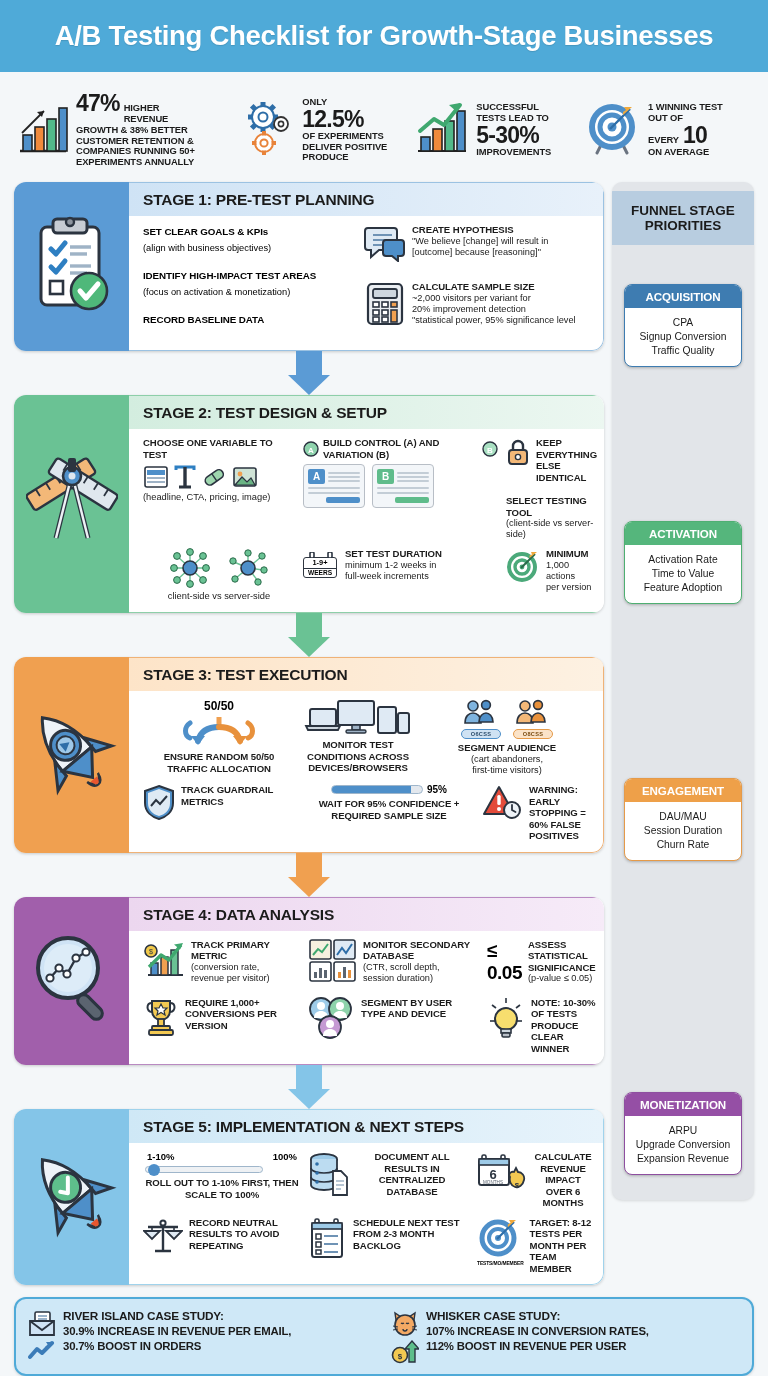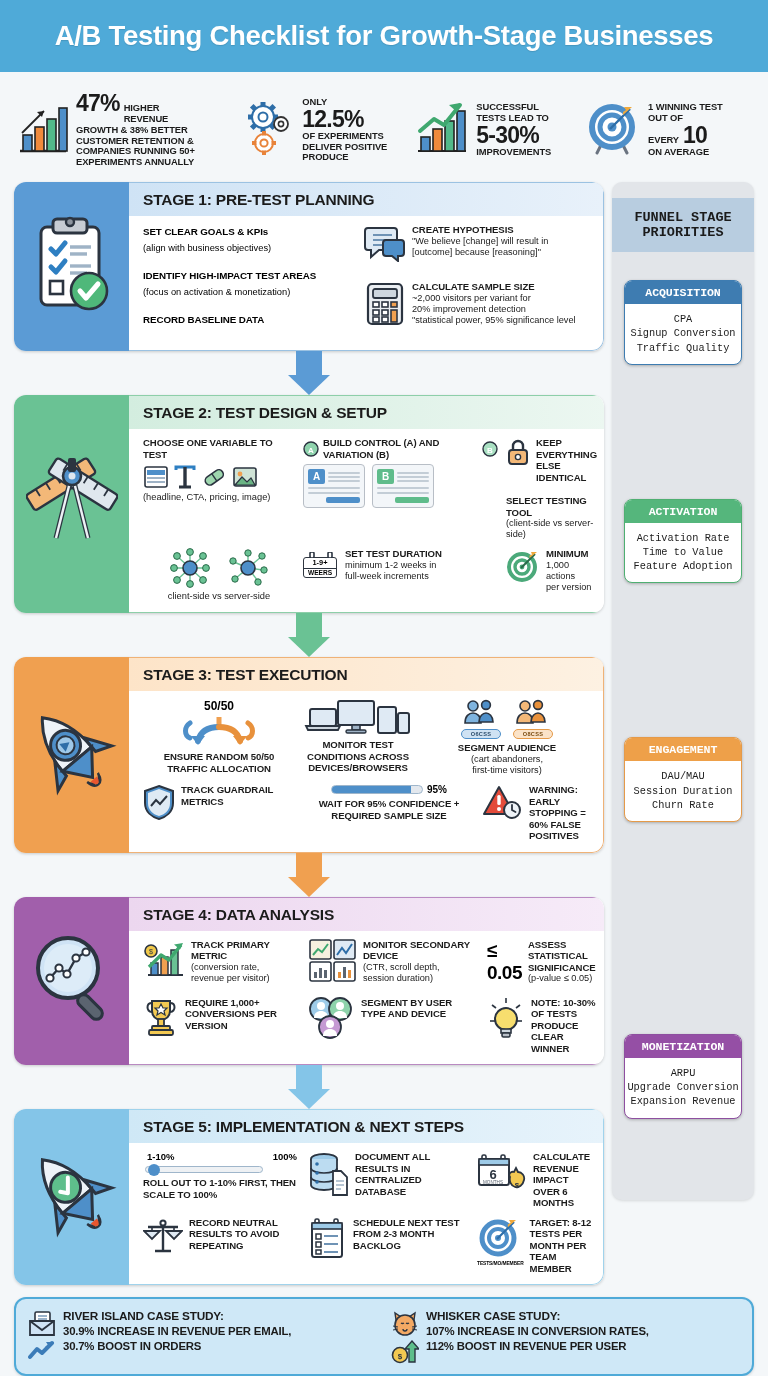--- a/index.html
+++ b/index.html
@@ -172,36 +172,35 @@
   .s1-col { display: flex; flex-direction: column; gap: 15px; }
   .s1-left { width: 215px; padding-top: 2px; }
   .s1-left .blk { margin-bottom: 15px; }
   .s1-left .blk b { display: block; font-size: 9.8px; font-weight: bold; letter-spacing: -0.1px; }
   .s1-left .blk span { font-size: 9.3px; }
 
   
   .sidebar {
     background: #e2e5e9;
     border-radius: 10px;
-    padding: 16px 0 10px 0;
+    padding: 9px 0 10px 0;
     box-shadow: 0 1px 3px rgba(0,0,0,.12);
     overflow: hidden;
-    font-family: Liberation Mono, monospace;
   }
   .sidebar-title {
     background: #b8cde0;
     text-align: center;
     font-size: 13.5px;
     font-weight: bold;
     padding: 12px 4px;
     line-height: 1.12;
     color: #1b1b1b;
   }
   .funnel-card {
-    margin: 4px 12px;
+    margin: 15px 12px;
     border-radius: 8px;
     overflow: hidden;
     background: #ffffff;
     box-shadow: 0 1px 3px rgba(0,0,0,.25);
   }
   .fc-head {
     text-align: center;
     color: #ffffff;
     font-size: 11.6px;
     font-weight: bold;
@@ -925,21 +924,21 @@
                       </g>
                     <rect x="25" y="23" width="21" height="19" rx="2" fill="#fff" stroke="#2b3440" stroke-width="1.6"></rect>
                     <g>
                         <rect x="29" y="33" width="3" height="6" fill="#E8913C"></rect>
                         <rect x="34" y="28" width="3" height="11" fill="#5b6470"></rect>
                         <rect x="39" y="31" width="3" height="8" fill="#E8913C"></rect>
                       </g>
                   </svg>
                 </span>
                 <span class="item-txt">
-                  <b>MONITOR SECONDARY DEVICE</b>
+                  <b>MONITOR SECONDARY DATABASE</b>
                   <span class="sub">(CTR, scroll depth,</span><br>
                   <span class="sub">session duration)</span>
                 </span>
               </div>
             </div>
 
             <div style="flex:1;">
               <div class="item" style="align-items:center;">
                 <span class="pval">≤ 0.05</span>
                 <span class="item-txt">
@@ -1035,21 +1034,21 @@
             <circle cx="45" cy="42" r="15" fill="#5EBE8B" stroke="#2b3440" stroke-width="3"></circle>
             <path d="M38 42 l5 6 l10 -12" stroke="#fff" stroke-width="4" fill="none" stroke-linecap="round" stroke-linejoin="round"></path>
             <path d="M38 84 C40 96 50 96 52 84 C50 92 40 92 38 84z" fill="#F0A93C" stroke="#2b3440" stroke-width="2.4"></path>
             <path d="M41 86 C42 94 48 94 49 86z" fill="#E8562F"></path>
           </svg>
         </span>
       </div>
       <div class="stage-body">
         <div class="stage-title">STAGE 5: IMPLEMENTATION &amp; NEXT STEPS</div>
         <div class="stage-content">
-          <div class="grid3" style="align-items:flex-start;">
+          <div class="grid3" style="align-items:flex-start;text-align:center;">
             <div style="width:158px;">
               <div style="display:flex;justify-content:space-between;font-size:9.5px;font-weight:bold;padding:0 4px;">
                 <span>1-10%</span>
                 <span>100%</span>
               </div>
               <div style="margin:4px 2px 4px;">
                 <div class="slider-track">
                     <div class="slider-knob"></div>
                   </div>
               </div>

